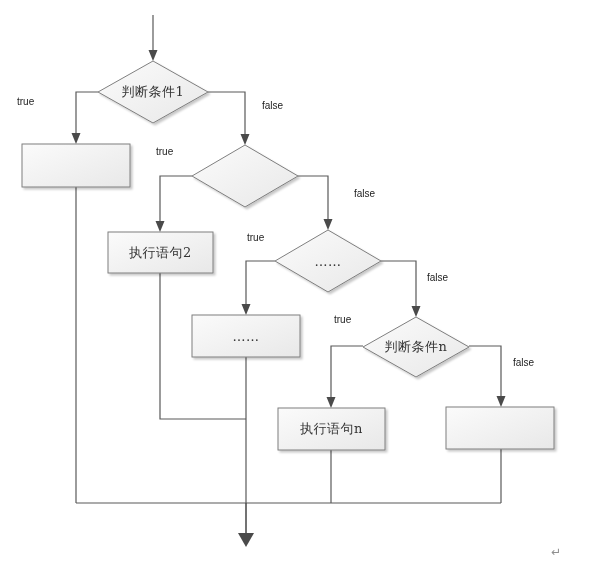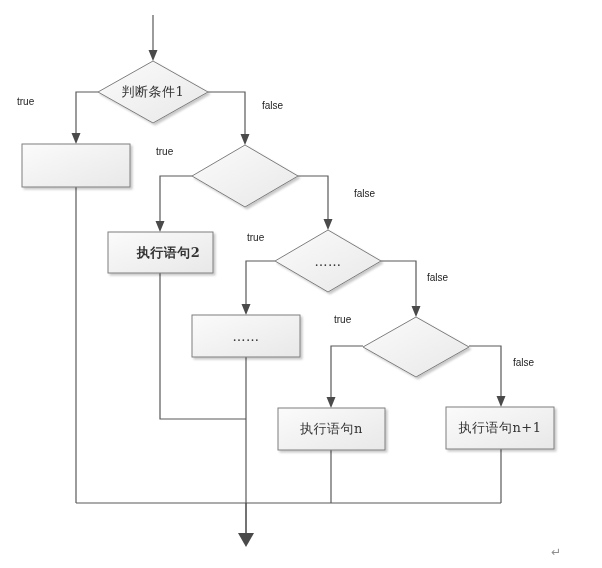--- a/index.html
+++ b/index.html
@@ -77,25 +77,25 @@
       <rect x="22" y="144" width="108" height="43"></rect>
       <rect x="108" y="232" width="105" height="41"></rect>
       <rect x="192" y="315" width="108" height="42"></rect>
       <rect x="278" y="408" width="107" height="42"></rect>
       <rect x="446" y="407" width="108" height="42"></rect>
     </g>
   </svg>
 
   <div class="shape-label" style="left:98px;top:61px;width:110px;height:62px;">判断条件1</div>
   <div class="shape-label" style="left:275px;top:230px;width:106px;height:62px;">……</div>
+  <div class="shape-label" style="left:363px;top:317px;width:106px;height:60px;">判断条件n</div>
 
-  <div class="shape-label" style="left:116px;top:232px;width:105px;height:41px;font-weight:bold;">执行语句2</div>
+  <div class="shape-label" style="left:108px;top:232px;width:105px;height:41px;">执行语句2</div>
   <div class="shape-label" style="left:192px;top:315px;width:108px;height:42px;">……</div>
   <div class="shape-label" style="left:278px;top:408px;width:107px;height:42px;border-radius:7px;">执行语句n</div>
-  <div class="shape-label" style="left:446px;top:407px;width:108px;height:42px;">执行语句n+1</div>
 
   <div class="branch-label" style="left:17px;top:96px;">true</div>
   <div class="branch-label" style="left:262px;top:100px;">false</div>
   <div class="branch-label" style="left:156px;top:146px;">true</div>
   <div class="branch-label" style="left:354px;top:188px;">false</div>
   <div class="branch-label" style="left:247px;top:232px;">true</div>
   <div class="branch-label" style="left:427px;top:272px;">false</div>
   <div class="branch-label" style="left:334px;top:314px;">true</div>
   <div class="branch-label" style="left:513px;top:357px;">false</div>
 

